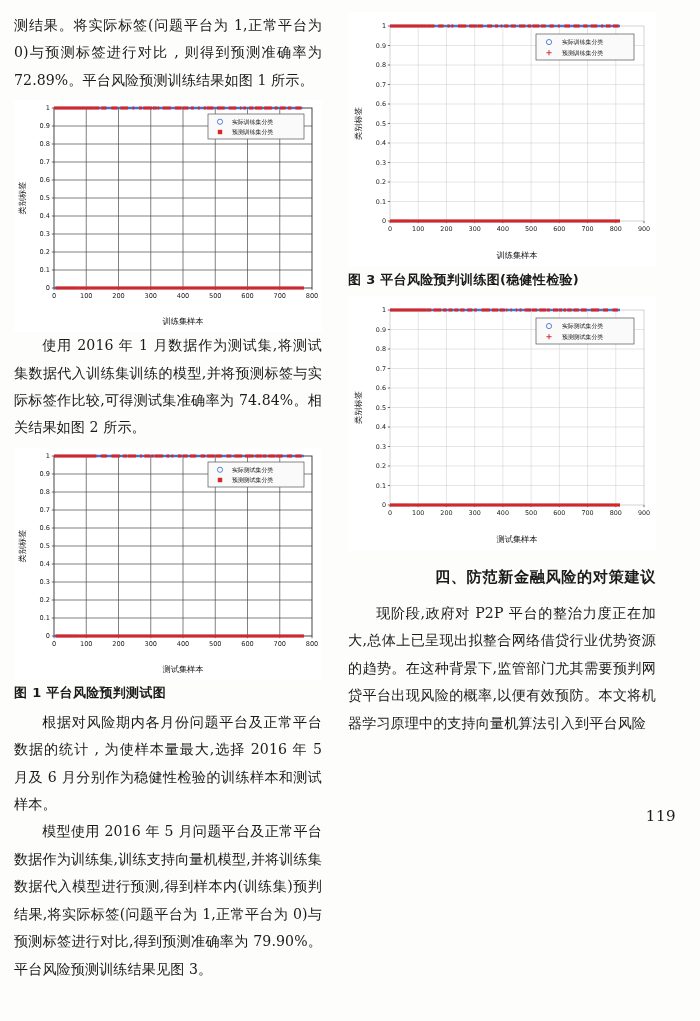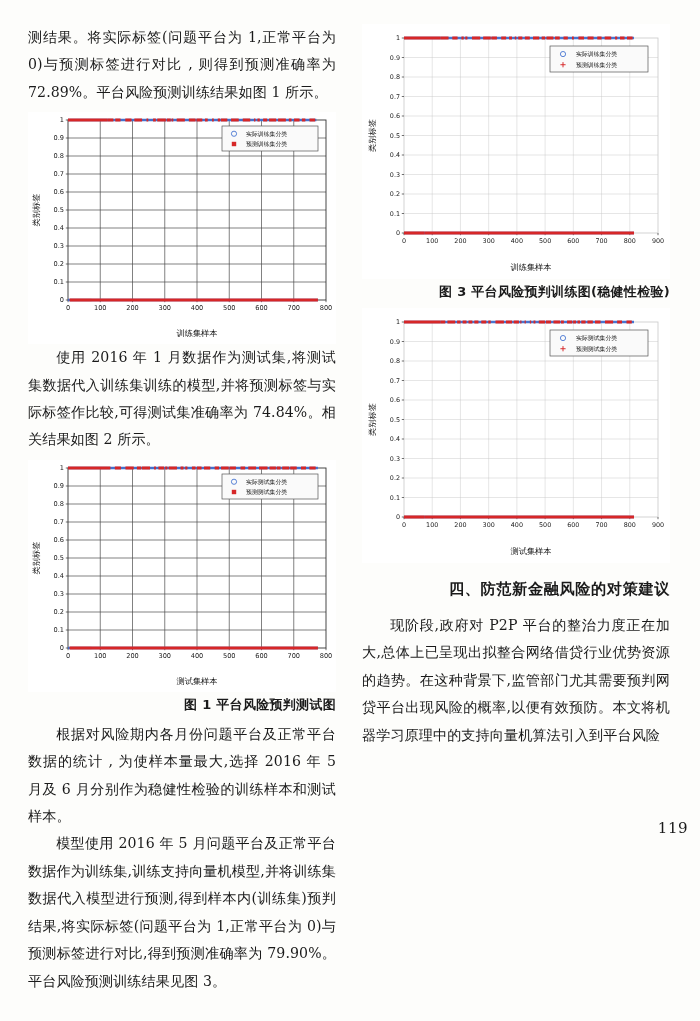--- a/index.html
+++ b/index.html
@@ -5,39 +5,39 @@
   * { box-sizing: border-box; }
   html, body { margin:0; padding:0; }
   body {
     width: 700px; height: 1021px;
     background: #fdfdfb;
     font-family: "DejaVu Serif", "Liberation Serif", serif;
     color: #1a1a1a;
     overflow: hidden;
     position: relative;
   }
-  .page { position:relative; width:700px; height:831px; padding: 12px 22px 0 28px; margin-top: 12px; }
+  .page { position:relative; width:700px; height:831px; padding: 12px 22px 0 14px; }
   .cols { display:flex; gap: 26px; height: 1000px; }
   .col { width: 308px; position:relative; }
 
   p.para {
     margin: 0 0 0px 0;
     font-size: 14.1px;
     line-height: 27.4px;
     text-align: justify;
     text-justify: inter-ideograph;
     letter-spacing: 0.1px;
     text-indent: 0;
   }
   p.indent { text-indent: 2em; }
 
   .figcap {
     font-size: 13px;
     font-weight: bold;
-    text-align: right;
+    text-align: left;
     font-family: "DejaVu Sans", "Liberation Sans", sans-serif;
     margin: 4px 0 7px 0;
     letter-spacing: 0.3px;
   }
   .sectionhead {
     font-size: 15.2px;
     font-weight: bold;
     text-align: right;
     font-family: "DejaVu Sans", "Liberation Sans", sans-serif;
     margin: 16px 0 12px 0;
@@ -48,21 +48,21 @@
   .figure { width: 100%; margin: 6px 0 0 0; }
   .chartbox {
     position: relative;
     width: 100%;
     background: #ffffff;
   }
   .chart-svg { display:block; width:100%; height:auto; }
 
   .pagenum {
     position:absolute;
-    right: 12px; bottom: 6px;
+    right: 24px; bottom: 6px;
     font-size: 15px;
     font-family: "DejaVu Serif","Liberation Serif",serif;
     letter-spacing: 0.5px;
   }
 </style>
 </head>
 <body>
 
 <div class="page">
  <div class="cols">

